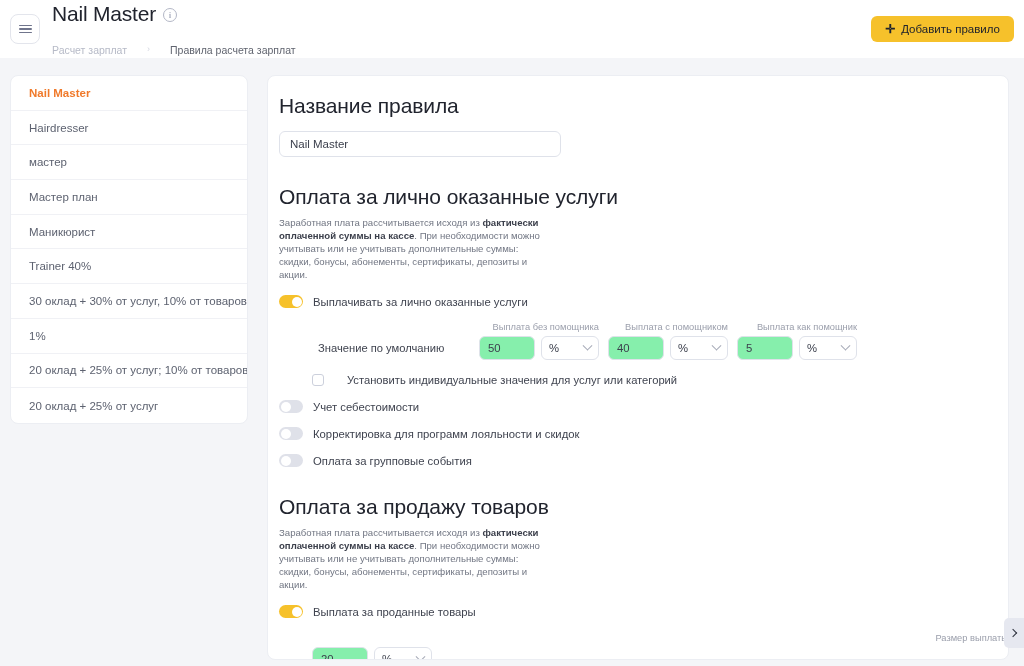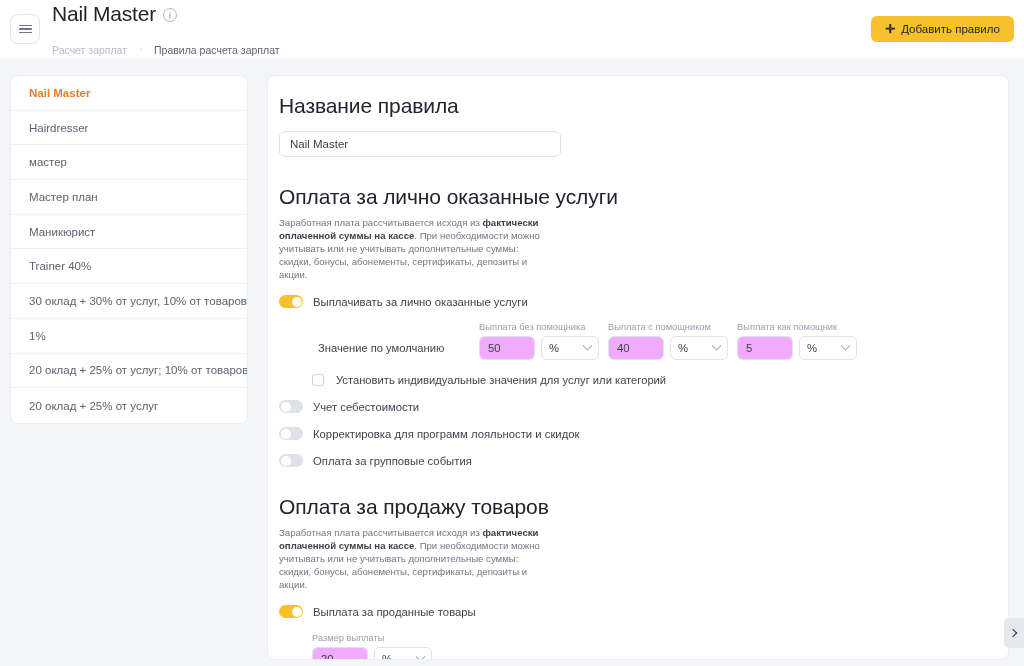--- a/index.html
+++ b/index.html
@@ -32,21 +32,21 @@
     font-size: 21px; font-weight: 400; color: #21242e; letter-spacing: -0.2px;
     line-height: 24px;
   }
   .info-icon {
     width: 14px; height: 14px; border-radius: 50%;
     border: 1.2px solid #b3b7c6; color: #b3b7c6;
     font-size: 9px; font-weight: 700; line-height: 12px; text-align: center;
     font-family: "Liberation Serif", serif;
     cursor: pointer; position: relative; top: 1px;
   }
-  .breadcrumb { display: flex; gap: 12px; margin-top: 18px; font-size: 10.5px; }
+  .breadcrumb { display: flex; gap: 20px; margin-top: 18px; font-size: 10.5px; }
   .crumb-muted { color: #b6bac7; cursor: pointer; }
   .crumb-sep { color: #d3d6e0; font-size: 9px; }
   .crumb-active { color: #60646f; cursor: pointer; }
 
   .add-btn {
     position: absolute; right: 10px; top: 16px;
     height: 26px; padding: 0 14px;
     background: #f6c12b; border: none; border-radius: 6px;
     color: #20232c; font-size: 11.5px; font-family: "Liberation Sans", sans-serif;
     display: flex; align-items: center; gap: 6px;
@@ -109,38 +109,38 @@
   }
   .switch.on .knob { left: auto; right: 1.5px; }
   .toggle-label { font-size: 11.3px; color: #3f434f; }
 
   
   .defaults {
     display: flex; align-items: flex-end; gap: 0; margin-top: 14px; padding-left: 39px;
   }
   .defaults-label { font-size: 11.2px; color: #3f434f; width: 161px; padding-bottom: 6px; }
   .field-group { margin-right: 9px; }
-  .field-cap { font-size: 9.3px; color: #9a9eab; margin-bottom: 4px; white-space: nowrap; }
+  .field-cap { font-size: 9.3px; color: #9a9eab; margin-bottom: 4px; white-space: nowrap; text-align: right; }
   .field-pair { display: flex; gap: 6px; }
   .num-input {
     width: 56px; height: 24px; border: 1px solid #dfe2ea; border-radius: 6px;
-    padding: 0 8px; font-size: 11.3px; color: #3c404d; background: #f0abfc;
+    padding: 0 8px; font-size: 11.3px; color: #3c404d; background: #86efac;
     font-family: "Liberation Sans", sans-serif; outline: none;
   }
   .unit-select {
     width: 58px; height: 24px; border: 1px solid #dfe2ea; border-radius: 6px;
     background: #fff; display: flex; align-items: center;
     padding: 0 7px; justify-content: space-between; cursor: pointer;
   }
   .unit-select .u { font-size: 11.3px; color: #3c404d; }
   .chev { width: 7px; height: 7px; border-right: 1.2px solid #a4a8b5; border-bottom: 1.2px solid #a4a8b5;
           transform: rotate(45deg) translate(-2px,-2px); }
 
   
-  .check-row { display: flex; align-items: center; gap: 12px; margin-top: 14px; padding-left: 33px; }
+  .check-row { display: flex; align-items: center; gap: 23px; margin-top: 14px; padding-left: 33px; }
   .cbox {
     width: 12px; height: 12px; border-radius: 3px; border: 1px solid #ccd0dc;
     background: #fff; flex: none; cursor: pointer;
   }
   .check-label { font-size: 11.2px; color: #3f434f; }
 
   
   .payout-block { margin-top: 15px; padding-left: 33px; }
 
   

